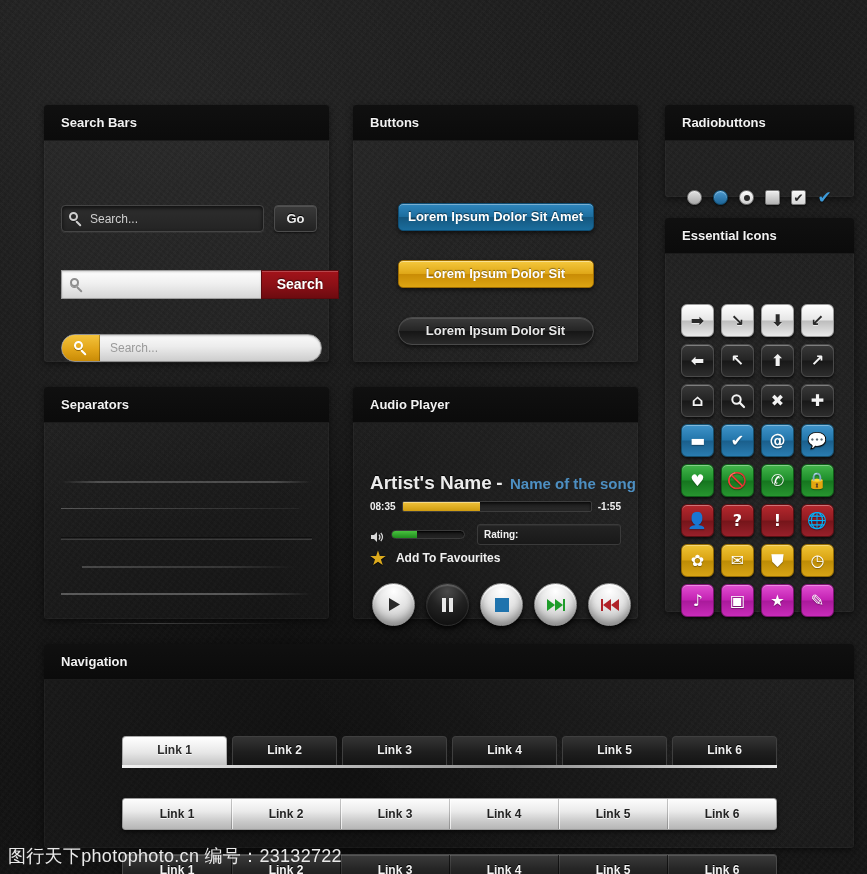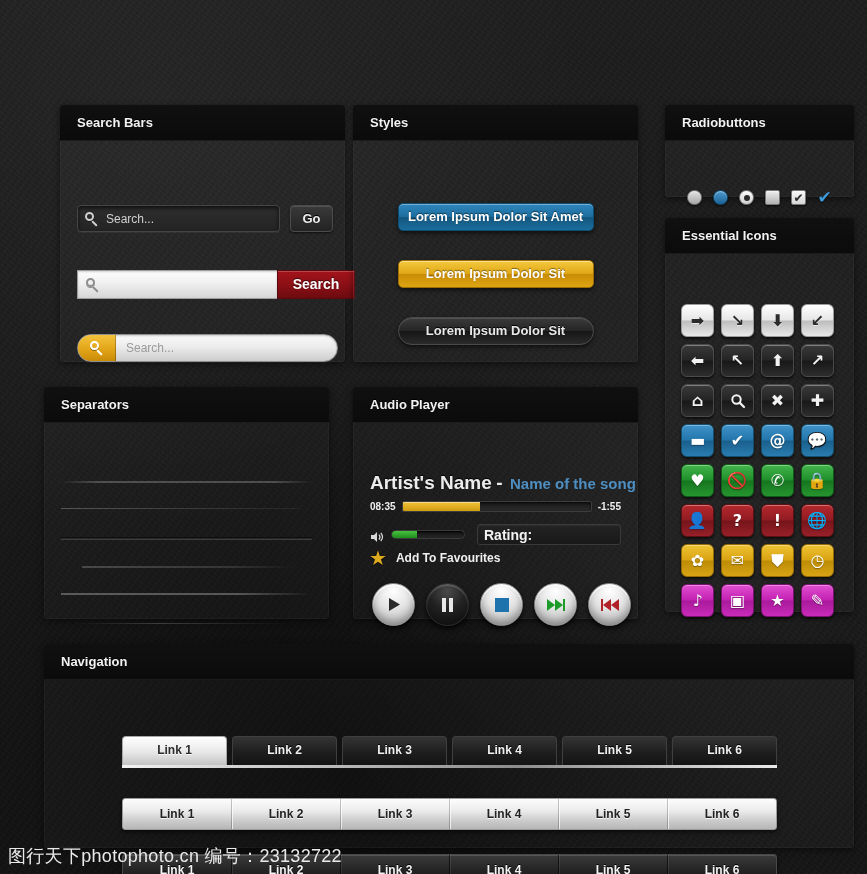--- a/index.html
+++ b/index.html
@@ -51,21 +51,21 @@
     padding-left: 17px;
     color: #f2f2f2; font-size: 13px; font-weight: bold;
     background: linear-gradient(#101010, #0b0b0b);
     border-bottom: 1px solid rgba(255,255,255,0.05);
     border-radius: 3px 3px 0 0;
     text-shadow: 0 -1px 0 #000;
   }
   .panel-body { position: relative; }
 
   
-  #p-search { left: 60px; top: 105px; width: 285px; height: 257px; }
+  #p-search { left: 44px; top: 105px; width: 285px; height: 257px; }
   .sb { position: absolute; display: flex; align-items: center; }
 
   #sb1 { left: 17px; top: 64px; }
   #sb1-field {
     width: 203px; height: 27px;
     background: linear-gradient(#2e2e2e, #242424);
     border: 1px solid #454545;
     border-radius: 4px;
     box-shadow: inset 0 2px 4px rgba(0,0,0,0.7), 0 1px 0 rgba(255,255,255,0.05);
     display: flex; align-items: center; padding-left: 7px;
@@ -218,21 +218,21 @@
   #spk { width: 14px; height: 12px; position: relative; }
   #vol-track { width: 74px; height: 9px; margin-left: 7px; background: linear-gradient(#141414, #262626); border: 1px solid #3b3b3b; border-radius: 5px; overflow: hidden; box-shadow: inset 0 1px 2px #000; }
   #vol-fill { height: 100%; background: linear-gradient(#49c23f, #1f8c1d); }
   #rating-box {
     margin-left: 12px; flex: 1; height: 21px;
     background: linear-gradient(#232323, #191919);
     border: 1px solid #3a3a3a; border-radius: 3px;
     display: flex; align-items: center; padding: 0 6px;
     box-shadow: inset 0 1px 1px rgba(255,255,255,0.06);
   }
-  #rating-label { color: #f2f2f2; font-size: 14px; font-weight: bold; margin-right: 6px; }
+  #rating-label { color: #f2f2f2; font-size: 10px; font-weight: bold; margin-right: 6px; }
   .dot { width: 9px; height: 9px; border-radius: 50%; margin-right: 3px; }
   .dot.on { background: radial-gradient(circle at 35% 30%, #ffdc6a, #d79e12); }
   .dot.off { background: radial-gradient(circle at 35% 30%, #6e6e6e, #4a4a4a); }
   #fav-row { position: absolute; left: 16px; top: 125px; display: flex; align-items: center; }
   #fav-star { color: #ddab1d; font-size: 20px; line-height: 1; text-shadow: 0 1px 1px rgba(0,0,0,0.7); }
   #fav-text { color: #efefef; font-size: 12px; font-weight: bold; margin-left: 9px; }
   #transport { position: absolute; left: 19px; top: 160px; display: flex; gap: 11px; }
   .tbtn {
     width: 43px; height: 43px; border-radius: 50%;
     display: flex; align-items: center; justify-content: center;
@@ -317,21 +317,21 @@
             </span>
         </span>
         <span class="ph">Search...</span>
       </div>
     </div>
 
   </div>
 </div>
 
 <div class="panel" id="p-buttons">
-  <div class="panel-head">Styles</div>
+  <div class="panel-head">Buttons</div>
   <div class="panel-body">
     <div class="big-btn" id="btn-blue">Lorem Ipsum Dolor Sit Amet</div>
     <div class="big-btn" id="btn-gold">Lorem Ipsum Dolor Sit</div>
     <div class="big-btn" id="btn-dark">Lorem Ipsum Dolor Sit</div>
   </div>
 </div>
 
 <div class="panel" id="p-radio">
   <div class="panel-head">Radiobuttons</div>
   <div class="panel-body">

